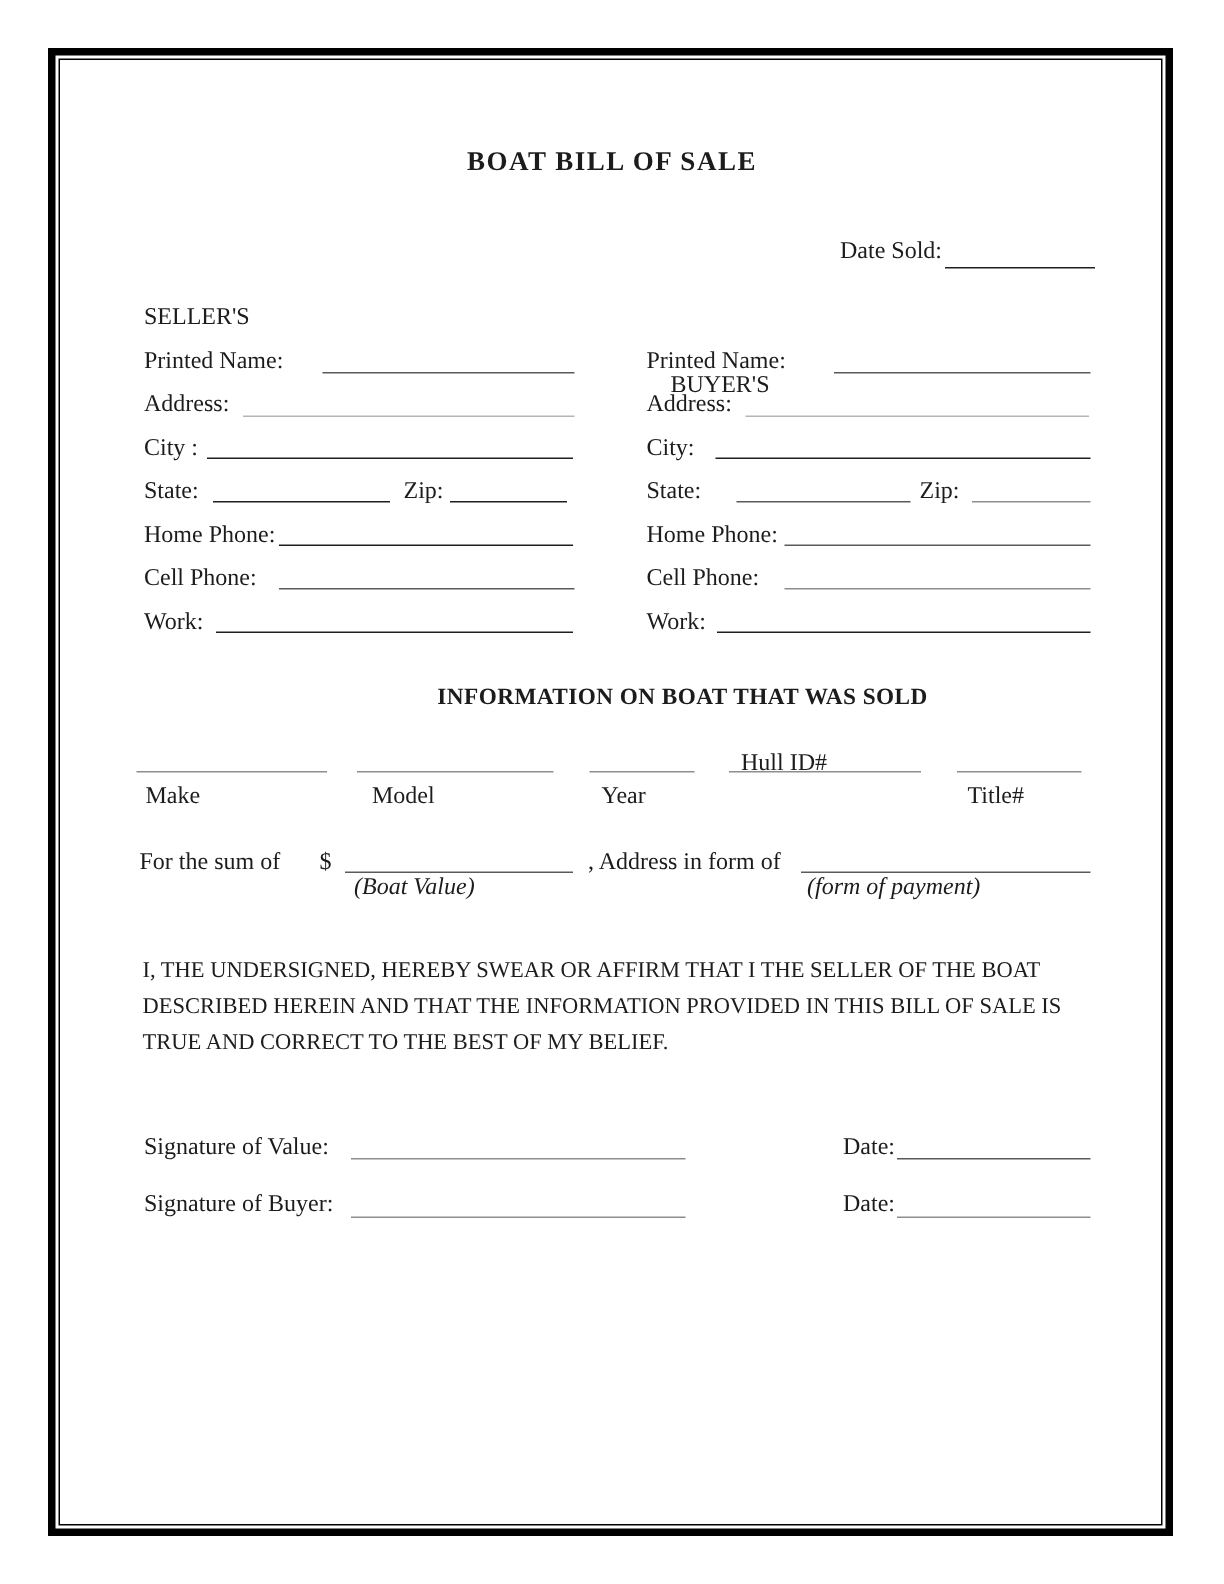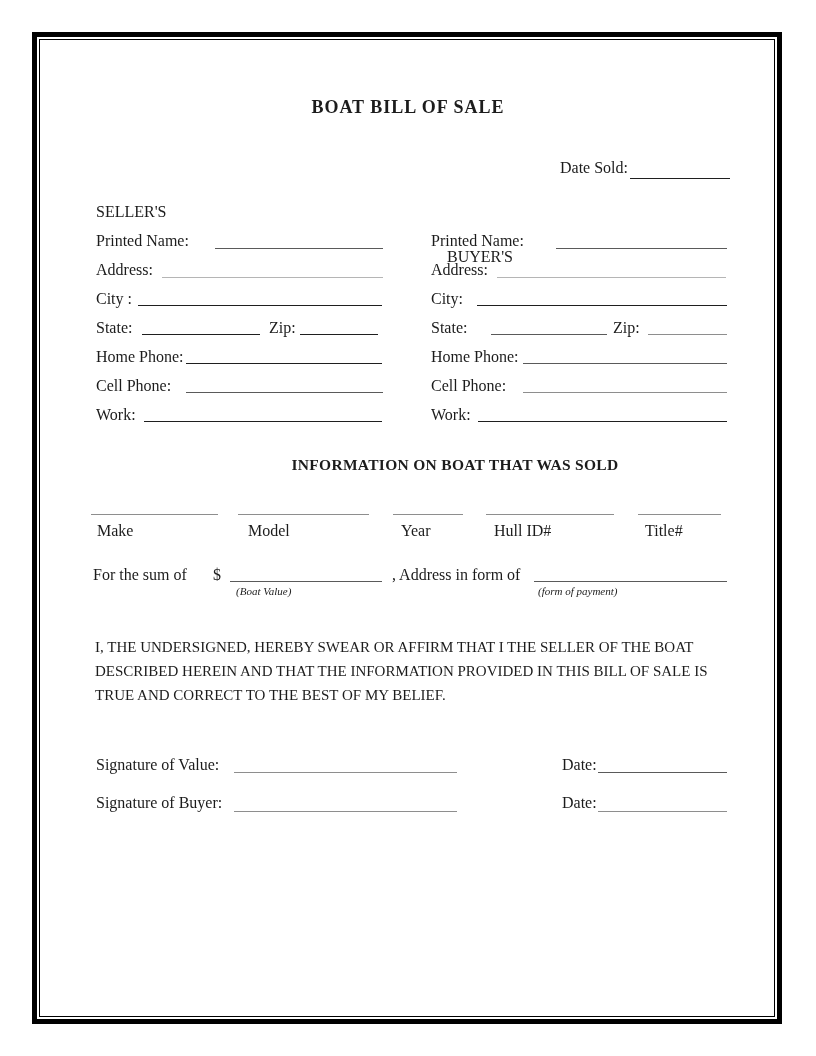--- a/index.html
+++ b/index.html
@@ -13,21 +13,21 @@
     border:5px solid #000;box-sizing:border-box;}
   #frame .inner{position:absolute;left:2px;top:2px;right:2px;bottom:2px;
     border:1px solid #000;}
   .lbl{position:absolute;font-size:16px;line-height:19px;white-space:nowrap;}
   .b{font-weight:normal;}
   .title{position:absolute;left:0;width:816px;text-align:center;
     font-size:18px;font-weight:bold;letter-spacing:1px;line-height:30px;}
   .sec-head{position:absolute;left:0;width:816px;text-align:center;
     font-size:15.5px;font-weight:bold;letter-spacing:.3px;line-height:19px;padding-left:47px;}
   .par{position:absolute;font-size:15px;line-height:24px;white-space:nowrap;}
-  .cap{position:absolute;font-size:11px;font-style:italic;line-height:15px;white-space:nowrap;}
+  .cap{position:absolute;font-size:16px;font-style:italic;line-height:15px;white-space:nowrap;}
   .field{position:absolute;height:20px;box-sizing:border-box;
     border-bottom:1px solid #1f1f1f;font-size:15px;line-height:19px;overflow:hidden;}
   .ink{border-bottom-color:#1f1f1f;}
   .mid{border-bottom-color:#5a5a5a;}
   .soft{border-bottom-color:#8e8e8e;}
   .faint{border-bottom-color:#b5b5b5;}
 </style>
 </head>
 <body>
 
@@ -97,21 +97,21 @@
   <div class="field soft" style="left:91px;top:495px;width:127px;"></div>
   <div class="lbl" style="left:97px;top:521px;">Make</div>
 
   <div class="field soft" style="left:238px;top:495px;width:131px;"></div>
   <div class="lbl" style="left:248px;top:521px;">Model</div>
 
   <div class="field soft" style="left:393px;top:495px;width:70px;"></div>
   <div class="lbl" style="left:401px;top:521px;text-align:center;">Year</div>
 
   <div class="field soft" style="left:486px;top:495px;width:128px;"></div>
-  <div class="lbl" style="left:494px;top:521px;">Hull ID#</div>
+  <div class="lbl" style="left:494px;top:499px;">Hull ID#</div>
 
   <div class="field soft" style="left:638px;top:495px;width:83px;"></div>
   <div class="lbl" style="left:645px;top:521px;">Title#</div>
 
   <div class="lbl" style="left:93px;top:565px;">For the sum of</div>
   <div class="lbl" style="left:213px;top:565px;">$</div>
   <div class="field mid" style="left:230px;top:562px;width:152px;"></div>
   <div class="cap" style="left:236px;top:584px;">(Boat Value)</div>
   <div class="lbl" style="left:392px;top:565px;">, Address in form of</div>
   <div class="field mid" style="left:534px;top:562px;width:193px;"></div>

